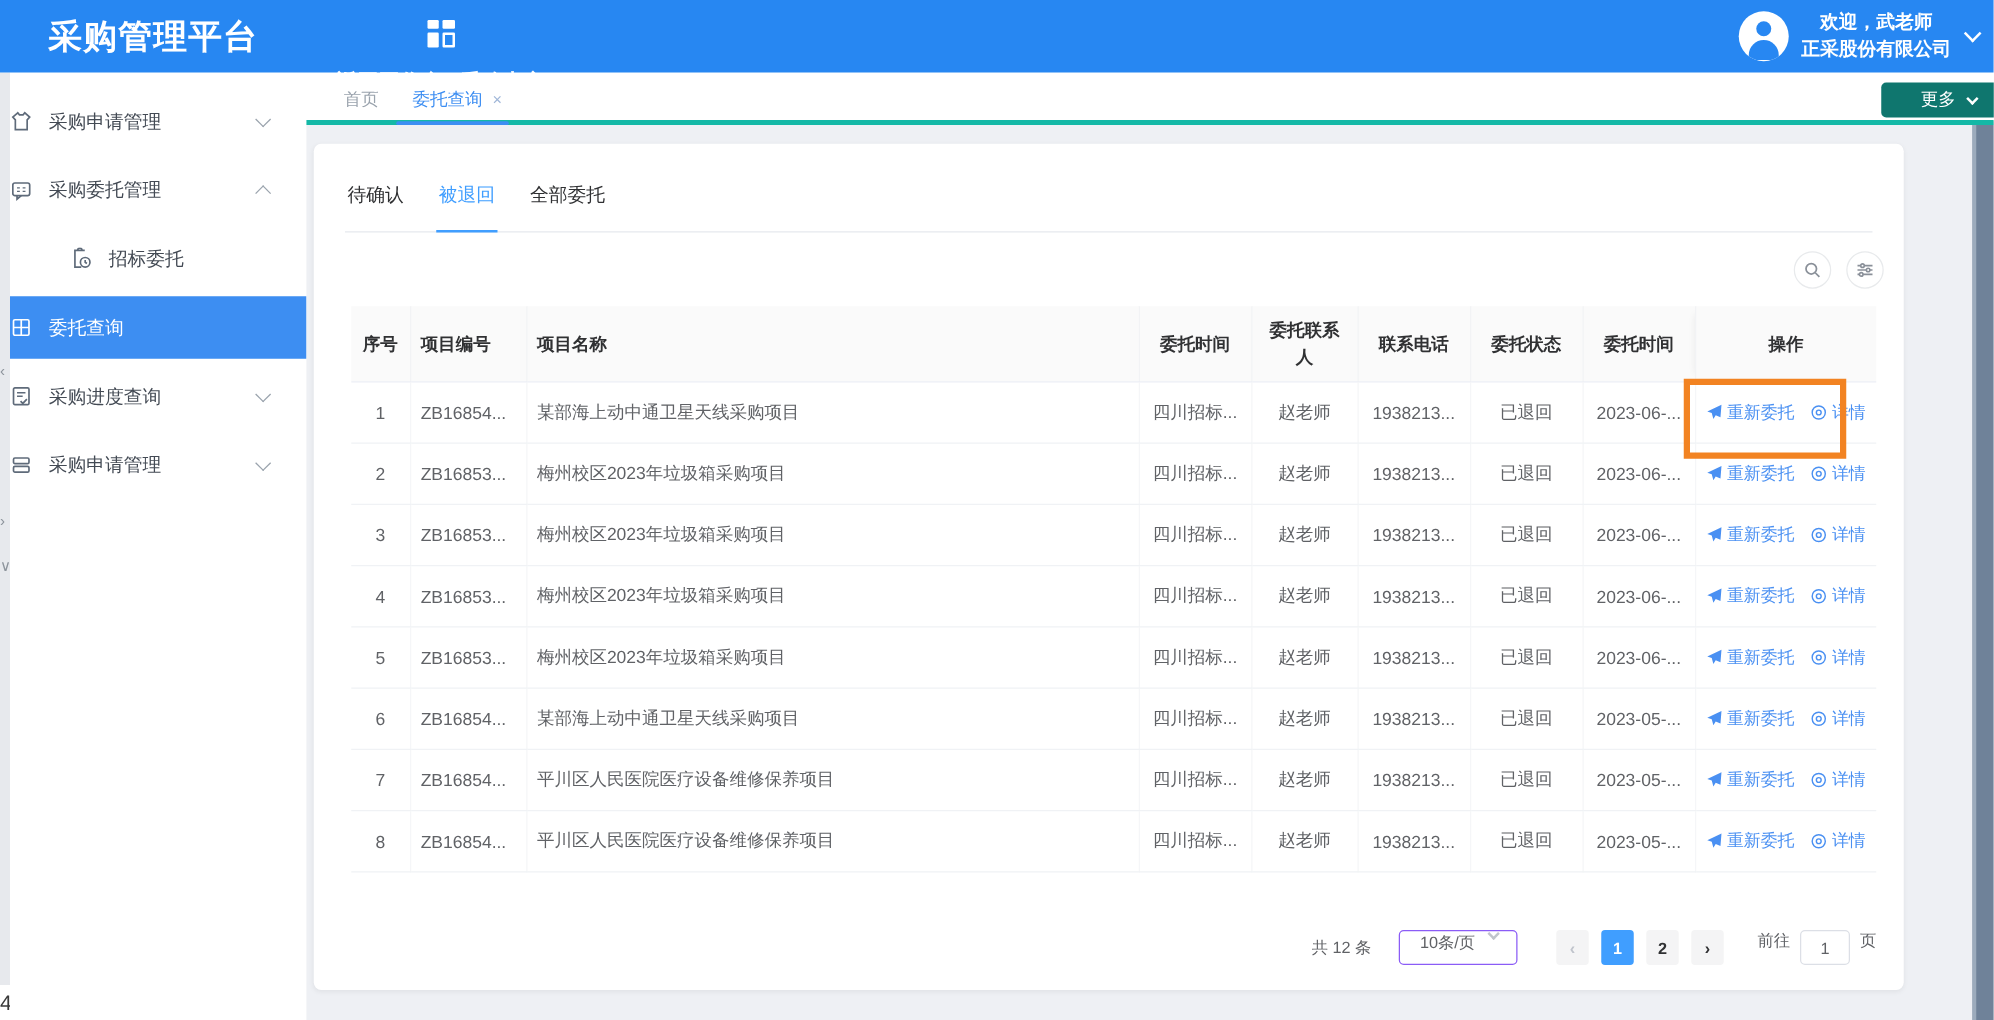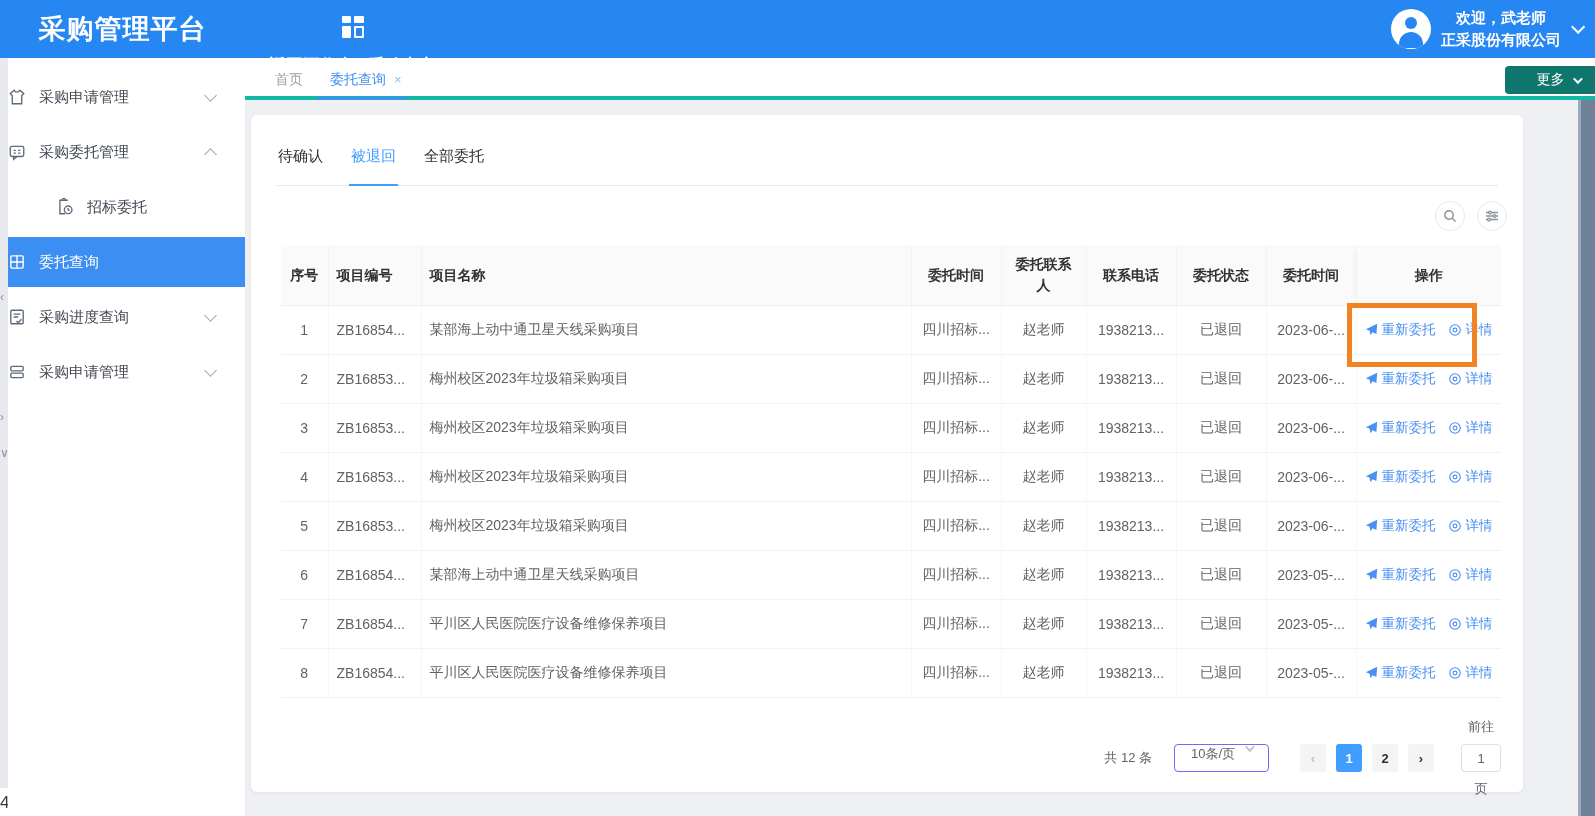--- a/index.html
+++ b/index.html
@@ -71,21 +71,21 @@
   .act svg { flex:0 0 auto; }
 
   
   .pager { position:absolute; right:22px; top:629px; height:28px; display:flex; align-items:center; font-size:13px; color:#606266; }
   .pager .total { margin-right:22px; }
   .size-select { width:95px; height:28px; border:1px solid #8b5cf6; border-radius:4px; display:flex; justify-content:center; gap:10px; color:#606266; cursor:pointer; margin-right:26px; background:#fff; }
   .size-select .chev { width:7px; height:7px; border-color:#c0c4cc; transform:rotate(45deg) translateY(-2px); }
   .pbtn { min-width:26px; height:28px; border-radius:3px; background:#f4f4f5; color:#303133; display:flex; align-items:center; justify-content:center; margin:0 5px; cursor:pointer; font-weight:700; font-size:13px; border:none; }
   .pbtn.disabled { color:#c0c4cc; }
   .pbtn.active { background:#409eff; color:#fff; }
-  .goto { margin-left:22px; display:flex; align-items:center; gap:8px;flex-direction:column; }
+  .goto { margin-left:22px; display:flex; gap:8px; }
   .goto input { width:40px; height:28px; border:1px solid #dcdfe6; border-radius:4px; text-align:center; font-size:13px; color:#606266; }
 
   
   .orange-box { position:absolute; left:1347px; top:303px; width:130px; height:64px; border:5px solid #f28322; z-index:50; pointer-events:none; }
   .right-strip { position:absolute; left:1578px; top:97px; width:17px; height:719px; background:#6f8299; border-left:3px solid #9cabbc; z-index:3; }
 </style>
 </head>
 <body>
 
 <div class="page">

